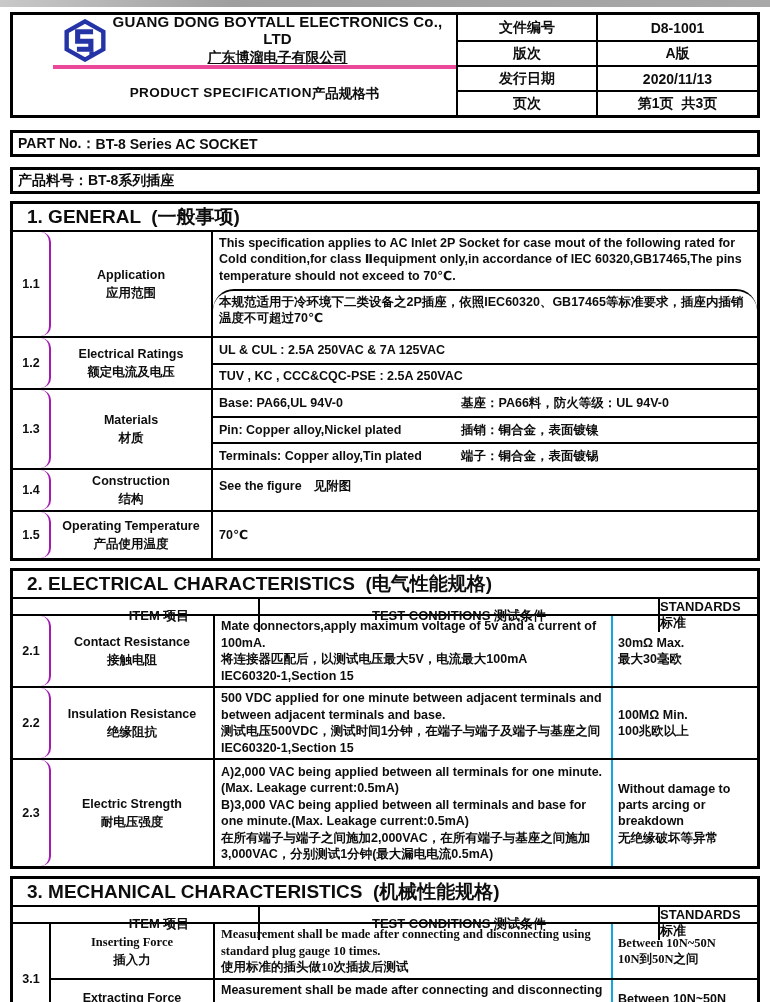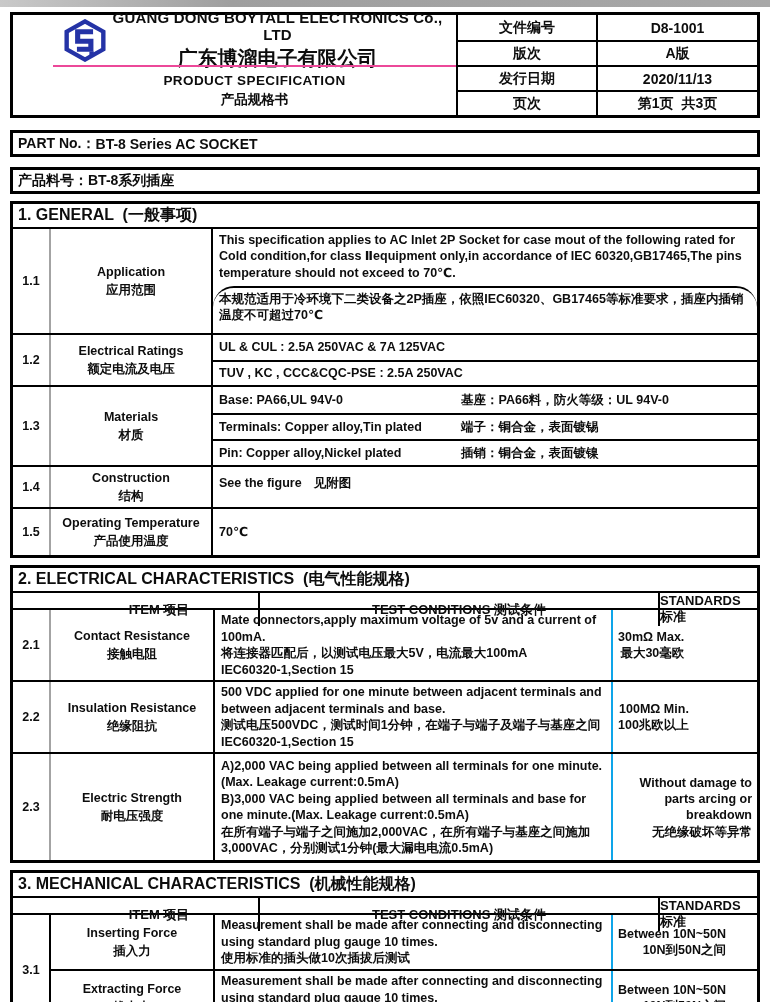--- a/index.html
+++ b/index.html
@@ -16,75 +16,75 @@
   .txt { white-space: pre-wrap; }
 
   
   .hdr {
     border: 3px solid #000;
     display: grid;
     grid-template-columns: 443px 140px 1fr;
     grid-template-rows: 25px 25px 25px 25px;
   }
   .g-company { grid-area: 1 / 1 / 3 / 2; display: flex; align-items: center; padding-left: 14px; margin-left: 36px; }
-  .g-spec    { grid-area: 3 / 1 / 5 / 2; border-top: 2px solid #ec4899;
-               display: flex; flex-direction: column; align-items: center; justify-content: center; margin-left: 40px; }
+  .g-spec    { grid-area: 3 / 1 / 5 / 2; border-top: 4px solid #ec4899;
+               display: flex; flex-direction: row; align-items: center; justify-content: center; margin-left: 40px; }
   .hcell { display: flex; align-items: center; justify-content: center; border-left: 2px solid #000; font-size: 14px; }
   .bt { border-top: 2px solid #000; }
   .company-text { flex: 1; text-align: center; padding-right: 10px; }
   .company-en { font-size: 15px; letter-spacing: 0.2px; }
-  .company-cn { font-size: 20px; margin-top: 2px; }
+  .company-cn { font-size: 14px; margin-top: 2px; text-decoration: underline; }
   .spec-en { font-size: 13.5px; letter-spacing: 0.4px; }
   .spec-cn { font-size: 13.5px; margin-top: 3px; }
   .logo { width: 46px; height: 44px; flex: none; display: flex; align-items: center; }
 
   
   .bar { border: 3px solid #000; min-height: 27px; display: flex; align-items: center; padding-left: 5px; font-size: 14px; }
   .mt3 { margin-top: 10px; }
   .mt4 { margin-top: 12px; }
 
   
   .sec { border: 3px solid #000; margin-top: 7px; }
-  .sec-title { min-height: 25px; display: flex; align-items: center; padding-left: 5px; font-size: 16px; border-bottom: 2px solid #000; }
+  .sec-title { min-height: 25px; display: flex; align-items: center; padding-left: 14px; font-size: 19px; border-bottom: 2px solid #000; }
 
   .r1 { display: grid; grid-template-columns: 38px 162px 1fr; }
   .r1 + .r1 { border-top: 2px solid #000; }
-  .cnum { display: flex; align-items: center; justify-content: center; font-size: 12.5px; border-right: 2px solid #a3a3a3; }
+  .cnum { display: flex; align-items: center; justify-content: center; font-size: 12.5px; border-right: 2px solid #a21caf; border-radius: 10px; }
   .citem { display: flex; flex-direction: column; align-items: center; justify-content: center;
            border-right: 2px solid #000; font-size: 12.5px; text-align: center; line-height: 1.45; padding: 2px; }
   .ccontent { display: flex; flex-direction: column; }
   .sub { padding: 3px 6px; font-size: 12.5px; line-height: 1.3; display: flex; align-items: center; }
   .sub + .sub { border-top: 2px solid #000; }
   .sub .pair-en { width: 242px; flex: none; }
   .h56 { min-height: 57px; align-items: flex-start; }
   .h46 { min-height: 47px; align-items: flex-start; border-radius: 21px; }
   .h24 { min-height: 25px; }
   .h26 { min-height: 26px; }
   .h31 { min-height: 32px; }
   .h44 { min-height: 46px; }
 
   .thead { display: grid; grid-template-columns: 200px 400px 1fr; border-bottom: 2px solid #000; height: 17px; font-size: 13px; padding-left: 47px; }
   .thead > div { display: flex; align-items: center; justify-content: center; }
   .thead > div:nth-child(-n+2) { border-right: 2px solid #000; }
 
   .r2 { display: grid; grid-template-columns: 38px 162px 400px 1fr; }
   .r2 + .r2 { border-top: 2px solid #000; }
   .ctest { border-left: 2px solid #000; border-right: 2px solid #0ea5e9; padding: 2px 6px; font-size: 12.5px; line-height: 1.32; }
-  .cstd { padding: 2px 5px; font-size: 12.5px; line-height: 1.3; display: flex; align-items: center; text-align: right; }
+  .cstd { padding: 2px 5px; font-size: 12.5px; line-height: 1.3; display: flex; align-items: center; }
   .r2 .citem { border-right: 0; }
   .h54 { min-height: 55px; }
   .h64 { min-height: 66px; }
   .h104 { min-height: 108px; }
 
   .g3 { display: grid; grid-template-columns: 38px 1fr; }
   .g3num { display: flex; align-items: center; justify-content: center; font-size: 12.5px; border-right: 2px solid #000; }
   .m { display: grid; grid-template-columns: 162px 400px 1fr; }
   .m + .m { border-top: 2px solid #000; }
   .m .citem { border-right: 0; }
-  .h50 { min-height: 52px; }
+  .h50 { min-height: 52px; font-family: Liberation Serif, serif; }
   .h55 { min-height: 56px; }
 </style>
 </head>
 <body>
 
 <div class="scan-band"></div>
 
 <div class="page">
 
   <div class="hdr">
@@ -156,26 +156,26 @@
       <div class="citem">
         <div class="txt">Materials</div>
         <div class="txt">材质</div>
       </div>
       <div class="ccontent">
         <div class="sub h26">
           <span class="pair-en txt">Base: PA66,UL 94V-0</span>
           <span class="txt">基座：PA66料，防火等级：UL 94V-0</span>
         </div>
         <div class="sub h26">
+          <span class="pair-en txt">Pin: Copper alloy,Nickel plated</span>
+          <span class="txt">插销：铜合金，表面镀镍</span>
+        </div>
+        <div class="sub h26">
           <span class="pair-en txt">Terminals: Copper alloy,Tin plated</span>
           <span class="txt">端子：铜合金，表面镀锡</span>
-        </div>
-        <div class="sub h26">
-          <span class="pair-en txt">Pin: Copper alloy,Nickel plated</span>
-          <span class="txt">插销：铜合金，表面镀镍</span>
         </div>
       </div>
     </div>
 
     <div class="r1">
       <div class="cnum txt">1.4</div>
       <div class="citem">
         <div class="txt">Construction</div>
         <div class="txt">结构</div>
       </div>

